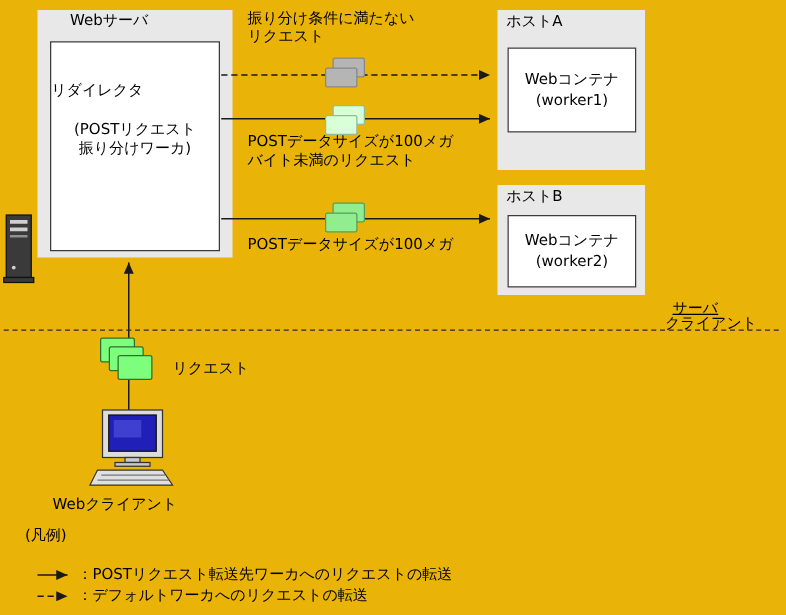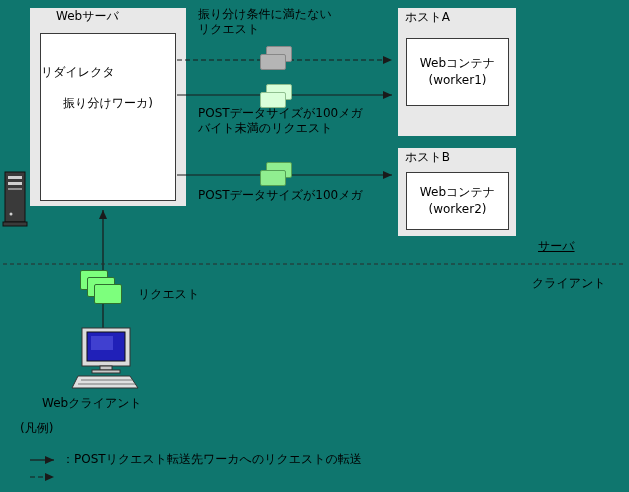--- a/index.html
+++ b/index.html
@@ -1,18 +1,18 @@
 <!DOCTYPE html>
 <html><head>
 <meta charset="utf-8">
 <style>
   * { margin:0; padding:0; box-sizing:border-box; }
   body { background:#fff; }
   .canvas {
-    position:relative; width:629px; height:492px; background:#0f766e;
+    position:relative; width:629px; height:492px; background:#eab308;
     font-family:"DejaVu Sans", sans-serif; font-size:12px; color:#000;
     overflow:hidden;
   }
   .graybox { position:absolute; background:#e8e8e8; }
   .whitebox { position:absolute; background:#ffffff; border:1px solid #3a3a3a; }
   .label { position:absolute; white-space:nowrap; line-height:15px; }
   .flex-center {
     display:flex; flex-direction:column; justify-content:center;
     line-height:17px; text-align:center;
   }
@@ -31,20 +31,21 @@
 <body>
 
 <div class="canvas">
 
   <div class="graybox" style="left:30px; top:8px; width:156px; height:198px;"></div>
   <div class="label" style="left:56px; top:9px;">Webサーバ</div>
 
   <div class="whitebox" style="left:40px; top:33px; width:136px; height:168px;">
     <div class="redir-line1">リダイレクタ</div>
     <div class="redir-line2">
+      <div>(POSTリクエスト</div>
       <div>振り分けワーカ)</div>
     </div>
   </div>
 
   <div class="graybox" style="left:398px; top:8px; width:118px; height:128px;"></div>
   <div class="label" style="left:405px; top:10px;">ホストA</div>
   <div class="whitebox flex-center" style="left:406px; top:38px; width:103px; height:68px;">
     <div>Webコンテナ</div>
     <div>(worker1)</div>
   </div>
@@ -122,18 +123,19 @@
       <rect x="32" y="40" width="12" height="4" fill="#c8c8c8" stroke="#333"></rect>
       <rect x="24" y="44" width="28" height="3" fill="#c8c8c8" stroke="#333"></rect>
       <polygon points="10,50 62,50 70,62 4,62" fill="#e0e0e0" stroke="#333"></polygon>
       <line x1="13" y1="54" x2="64" y2="54" stroke="#777"></line>
       <line x1="10" y1="58" x2="67" y2="58" stroke="#777"></line>
     </svg>
   </div>
   <div class="label" style="left:42px; top:396px;">Webクライアント</div>
 
   <div class="label" style="left:538px; top:239px;text-decoration:underline;">サーバ</div>
-  <div class="label" style="left:532px; top:276px;font-family:Liberation Serif, serif;">クライアント</div>
+  <div class="label" style="left:532px; top:251px;font-family:Liberation Serif, serif;">クライアント</div>
 
   <div class="label" style="left:20px; top:421px;">(凡例)</div>
   <div class="label" style="left:62px; top:452px;">：POSTリクエスト転送先ワーカへのリクエストの転送</div>
+  <div class="label" style="left:62px; top:469px;">：デフォルトワーカへのリクエストの転送</div>
 
 </div>
 
 </body></html>

